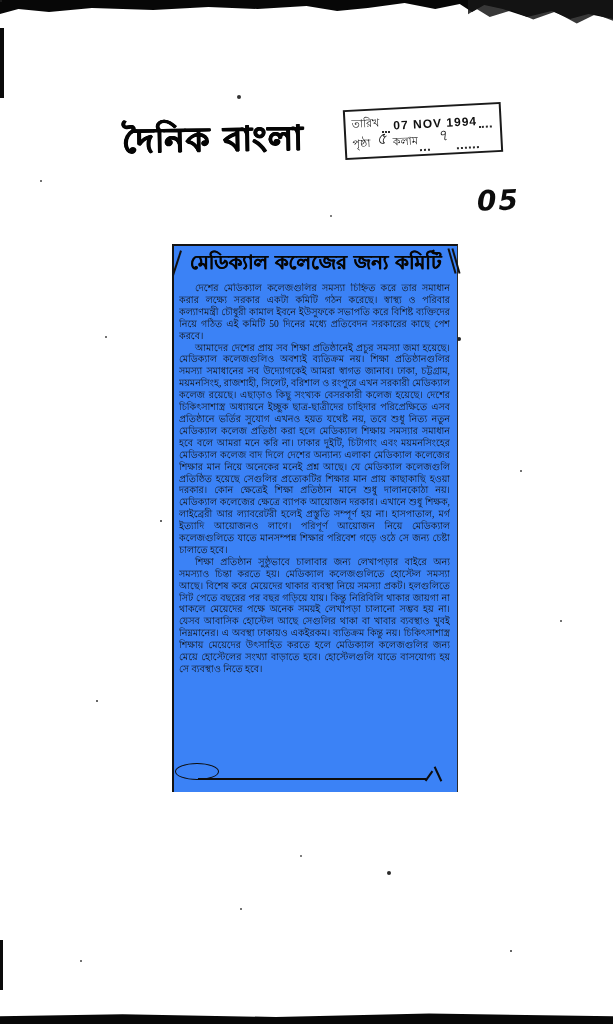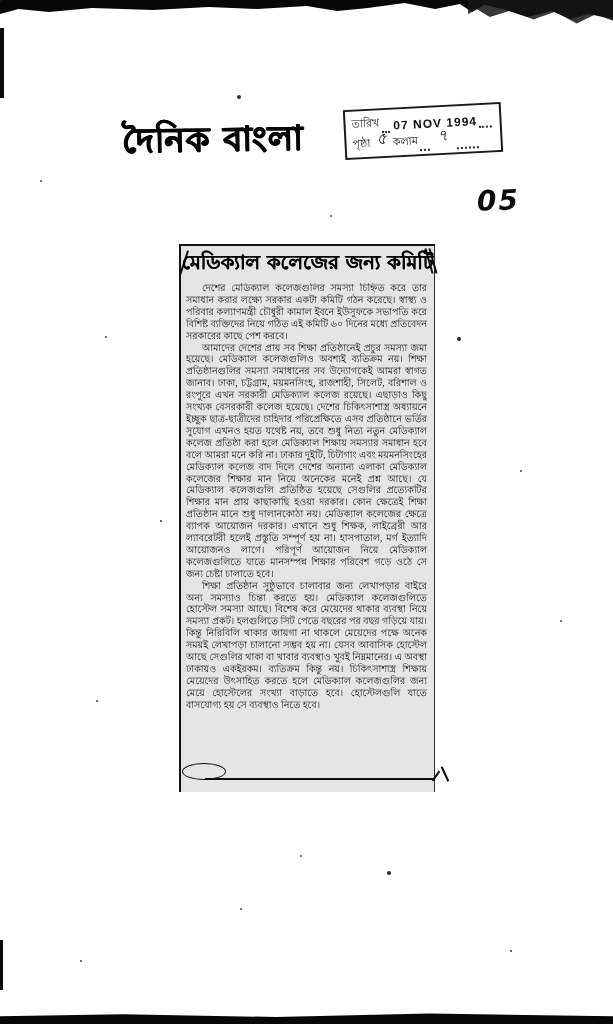--- a/index.html
+++ b/index.html
@@ -51,23 +51,23 @@
     color:#141414;margin:0 6px;transform:rotate(-4deg);display:inline-block;
   }
   
   .hand-number{
     position:absolute;left:477px;top:184px;
     font-family:"DejaVu Sans",sans-serif;font-style:italic;font-weight:bold;
     font-size:28px;letter-spacing:2px;color:#0c0c0c;transform:rotate(-2deg);
   }
   
   .clipping{
-    position:absolute;left:179px;top:244px;width:256px;height:548px;
+    position:absolute;left:172px;top:244px;width:286px;height:548px;
     border-left:2.5px solid #131313;border-right:1.5px solid #2a2a2a;border-top:2px solid #131313;
-    box-sizing:border-box;background:#e5e5e5;
+    box-sizing:border-box;background:#3b82f6;
   }
   .headline{
     position:absolute;left:0;top:2px;width:100%;height:32px;
     font-family:"DejaVu Sans",sans-serif;font-weight:900;font-size:19.5px;line-height:30px;
     text-align:center;color:#060606;white-space:nowrap;overflow:hidden;
     text-shadow:0.5px 0 #060606;
   }
   .slash-mark{position:absolute;width:2px;height:26px;background:#111;}
   .slash-l{left:2px;top:4px;transform:rotate(18deg);}
   .slash-r1{right:4px;top:2px;transform:rotate(-16deg);}
@@ -126,21 +126,21 @@
 </div>
 
 <div class="hand-number">05</div>
 
 <div class="clipping">
   <div class="slash-mark slash-l"></div>
   <div class="slash-mark slash-r1"></div>
   <div class="slash-mark slash-r2"></div>
   <div class="headline">মেডিক্যাল কলেজের জন্য কমিটি</div>
   <div class="article-body">
-    <p>দেশের মেডিক্যাল কলেজগুলির সমস্যা চিহ্নিত করে তার সমাধান করার লক্ষ্যে সরকার একটা কমিটি গঠন করেছে। স্বাস্থ্য ও পরিবার কল্যাণমন্ত্রী চৌধুরী কামাল ইবনে ইউসুফকে সভাপতি করে বিশিষ্ট ব্যক্তিদের নিয়ে গঠিত এই কমিটি ৬০ দিনের মধ্যে প্রতিবেদন সরকারের কাছে পেশ করবে।</p>
+    <p>দেশের মেডিক্যাল কলেজগুলির সমস্যা চিহ্নিত করে তার সমাধান করার লক্ষ্যে সরকার একটা কমিটি গঠন করেছে। স্বাস্থ্য ও পরিবার কল্যাণমন্ত্রী চৌধুরী কামাল ইবনে ইউসুফকে সভাপতি করে বিশিষ্ট ব্যক্তিদের নিয়ে গঠিত এই কমিটি 50 দিনের মধ্যে প্রতিবেদন সরকারের কাছে পেশ করবে।</p>
     <p>আমাদের দেশের প্রায় সব শিক্ষা প্রতিষ্ঠানেই প্রচুর সমস্যা জমা হয়েছে। মেডিক্যাল কলেজগুলিও অবশ্যই ব্যতিক্রম নয়। শিক্ষা প্রতিষ্ঠানগুলির সমস্যা সমাধানের সব উদ্যোগকেই আমরা স্বাগত জানাব। ঢাকা, চট্টগ্রাম, ময়মনসিংহ, রাজশাহী, সিলেট, বরিশাল ও রংপুরে এখন সরকারী মেডিক্যাল কলেজ রয়েছে। এছাড়াও কিছু সংখ্যক বেসরকারী কলেজ হয়েছে। দেশের চিকিৎসাশাস্ত্র অধ্যায়নে ইচ্ছুক ছাত্র-ছাত্রীদের চাহিদার পরিপ্রেক্ষিতে এসব প্রতিষ্ঠানে ভর্তির সুযোগ এখনও হয়ত যথেষ্ট নয়, তবে শুধু নিত্য নতুন মেডিক্যাল কলেজ প্রতিষ্ঠা করা হলে মেডিক্যাল শিক্ষায় সমস্যার সমাধান হবে বলে আমরা মনে করি না। ঢাকার দুইটি, চিটাগাং এবং ময়মনসিংহের মেডিক্যাল কলেজ বাদ দিলে দেশের অন্যান্য এলাকা মেডিক্যাল কলেজের শিক্ষার মান নিয়ে অনেকের মনেই প্রশ্ন আছে। যে মেডিক্যাল কলেজগুলি প্রতিষ্ঠিত হয়েছে সেগুলির প্রত্যেকটির শিক্ষার মান প্রায় কাছাকাছি হওয়া দরকার। কোন ক্ষেত্রেই শিক্ষা প্রতিষ্ঠান মানে শুধু দালানকোঠা নয়। মেডিক্যাল কলেজের ক্ষেত্রে ব্যাপক আয়োজন দরকার। এখানে শুধু শিক্ষক, লাইব্রেরী আর ল্যাবরেটরী হলেই প্রস্তুতি সম্পূর্ণ হয় না। হাসপাতাল, মর্গ ইত্যাদি আয়োজনও লাগে। পরিপূর্ণ আয়োজন নিয়ে মেডিক্যাল কলেজগুলিতে যাতে মানসম্পন্ন শিক্ষার পরিবেশ গড়ে ওঠে সে জন্য চেষ্টা চালাতে হবে।</p>
     <p>শিক্ষা প্রতিষ্ঠান সুষ্ঠুভাবে চালাবার জন্য লেখাপড়ার বাইরে অন্য সমস্যাও চিন্তা করতে হয়। মেডিক্যাল কলেজগুলিতে হোস্টেল সমস্যা আছে। বিশেষ করে মেয়েদের থাকার ব্যবস্থা নিয়ে সমস্যা প্রকট। হলগুলিতে সিট পেতে বছরের পর বছর গড়িয়ে যায়। কিন্তু নিরিবিলি থাকার জায়গা না থাকলে মেয়েদের পক্ষে অনেক সময়ই লেখাপড়া চালানো সম্ভব হয় না। যেসব আবাসিক হোস্টেল আছে সেগুলির থাকা বা খাবার ব্যবস্থাও খুবই নিম্নমানের। এ অবস্থা ঢাকায়ও একইরকম। ব্যতিক্রম কিন্তু নয়। চিকিৎসাশাস্ত্র শিক্ষায় মেয়েদের উৎসাহিত করতে হলে মেডিক্যাল কলেজগুলির জন্য মেয়ে হোস্টেলের সংখ্যা বাড়াতে হবে। হোস্টেলগুলি যাতে বাসযোগ্য হয় সে ব্যবস্থাও নিতে হবে।</p>
   </div>
   <div class="circle-annot"></div>
   <div class="underline-annot"></div>
   <div class="squiggle1"></div>
   <div class="squiggle2"></div>
 </div>
 
 </body></html>

